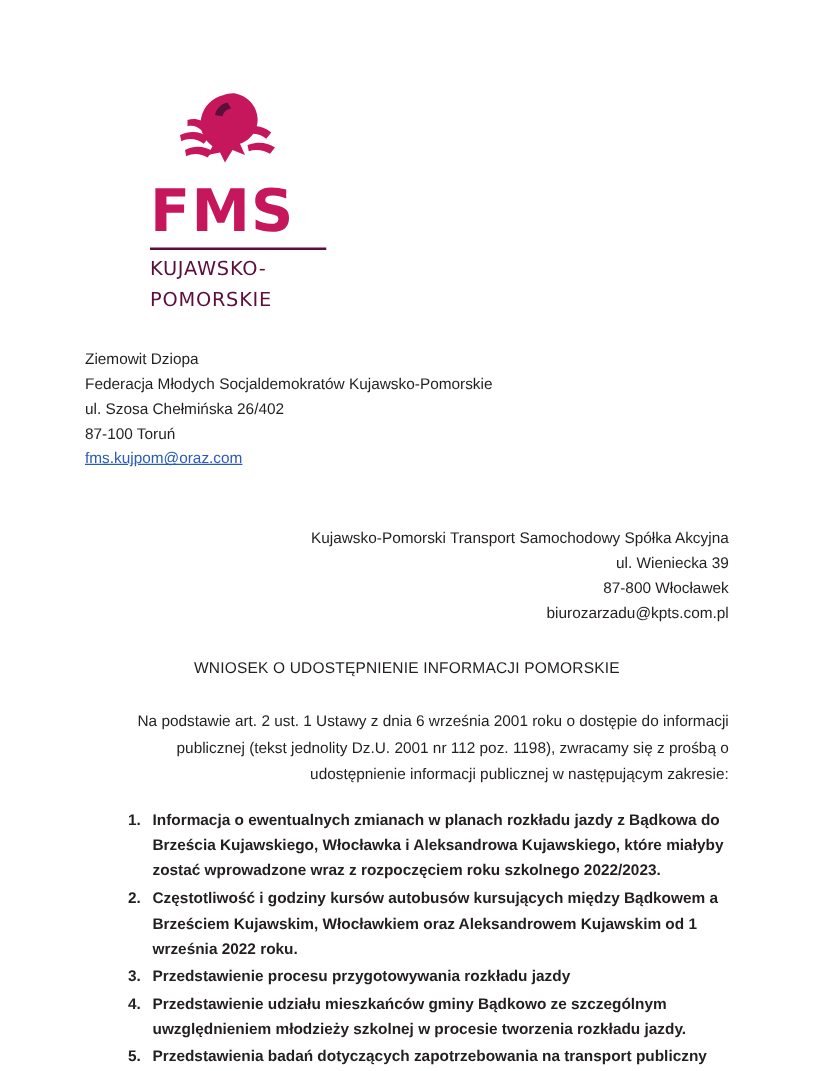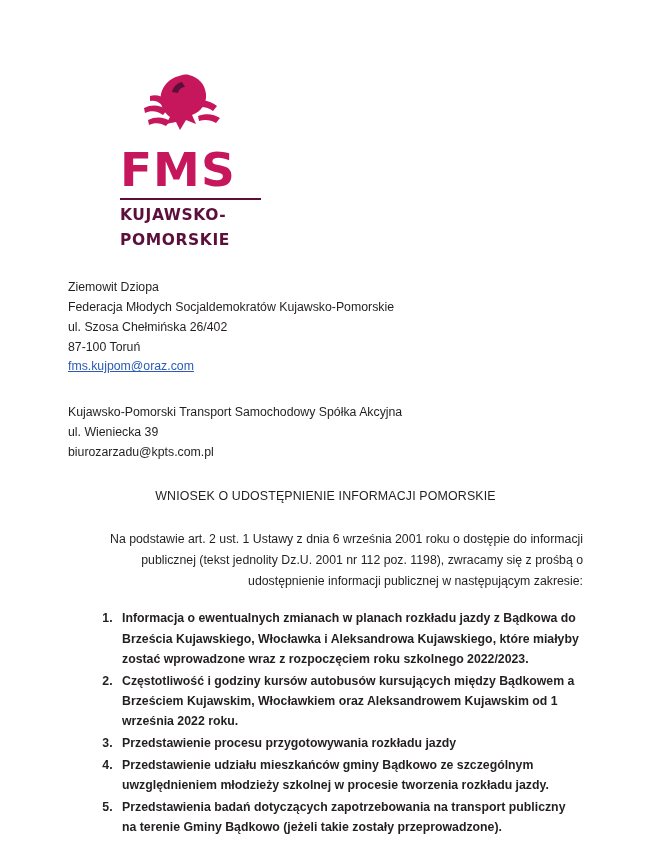--- a/index.html
+++ b/index.html
@@ -39,21 +39,21 @@
     font-family: "DejaVu Sans", sans-serif;
     font-weight: bold;
     font-size: 47px;
     letter-spacing: 1px;
     color: #c6175c;
     line-height: 1;
     margin-top: 2px;
   }
   .logo-sub {
     font-family: "DejaVu Sans", sans-serif;
-    font-weight: bold;
+    font-weight: normal;
     font-size: 15.5px;
     letter-spacing: 0.6px;
     color: #5b0f3a;
     line-height: 1.22;
     margin-top: 6px;
   }
   .logo-rule {
     width: 141px;
     height: 2px;
     background: #5b0f3a;
@@ -64,21 +64,22 @@
   .sender {
     margin-top: 28px;
     font-size: 12.3px;
     line-height: 1.62;
   }
   .sender a, .link {
     color: #2b5bb5;
     text-decoration: underline;
   }
   .recipient {
-    margin-top: 26px;
+    margin-top: 44px;
+    text-align: right;
     font-size: 12.3px;
     line-height: 1.62;
   }
   .doc-title {
     margin-top: 26px;
     text-align: center;
     font-size: 12.4px;
     letter-spacing: 0.15px;
   }
   .intro {
@@ -130,20 +131,21 @@
     <div>Ziemowit Dziopa</div>
     <div>Federacja Młodych Socjaldemokratów Kujawsko-Pomorskie</div>
     <div>ul. Szosa Chełmińska 26/402</div>
     <div>87-100 Toruń</div>
     <div><a class="link" href="#">fms.kujpom@oraz.com</a></div>
   </div>
 
   <div class="recipient">
     <div>Kujawsko-Pomorski Transport Samochodowy Spółka Akcyjna</div>
     <div>ul. Wieniecka 39</div>
+    <div>87-800 Włocławek</div>
     <div>biurozarzadu@kpts.com.pl</div>
   </div>
 
   <div class="doc-title">WNIOSEK O UDOSTĘPNIENIE INFORMACJI POMORSKIE</div>
 
   <div class="intro">Na podstawie art. 2 ust. 1 Ustawy z dnia 6 września 2001 roku o dostępie do informacji publicznej (tekst jednolity Dz.U. 2001 nr 112 poz. 1198), zwracamy się z prośbą o udostępnienie informacji publicznej w następującym zakresie:</div>
 
   <ol class="requests">
     <li>Informacja o ewentualnych zmianach w planach rozkładu jazdy z Bądkowa do Brześcia Kujawskiego, Włocławka i Aleksandrowa Kujawskiego, które miałyby zostać wprowadzone wraz z rozpoczęciem roku szkolnego 2022/2023.</li>
     <li>Częstotliwość i godziny kursów autobusów kursujących między Bądkowem a Brześciem Kujawskim, Włocławkiem oraz Aleksandrowem Kujawskim od 1 września 2022 roku.</li>

